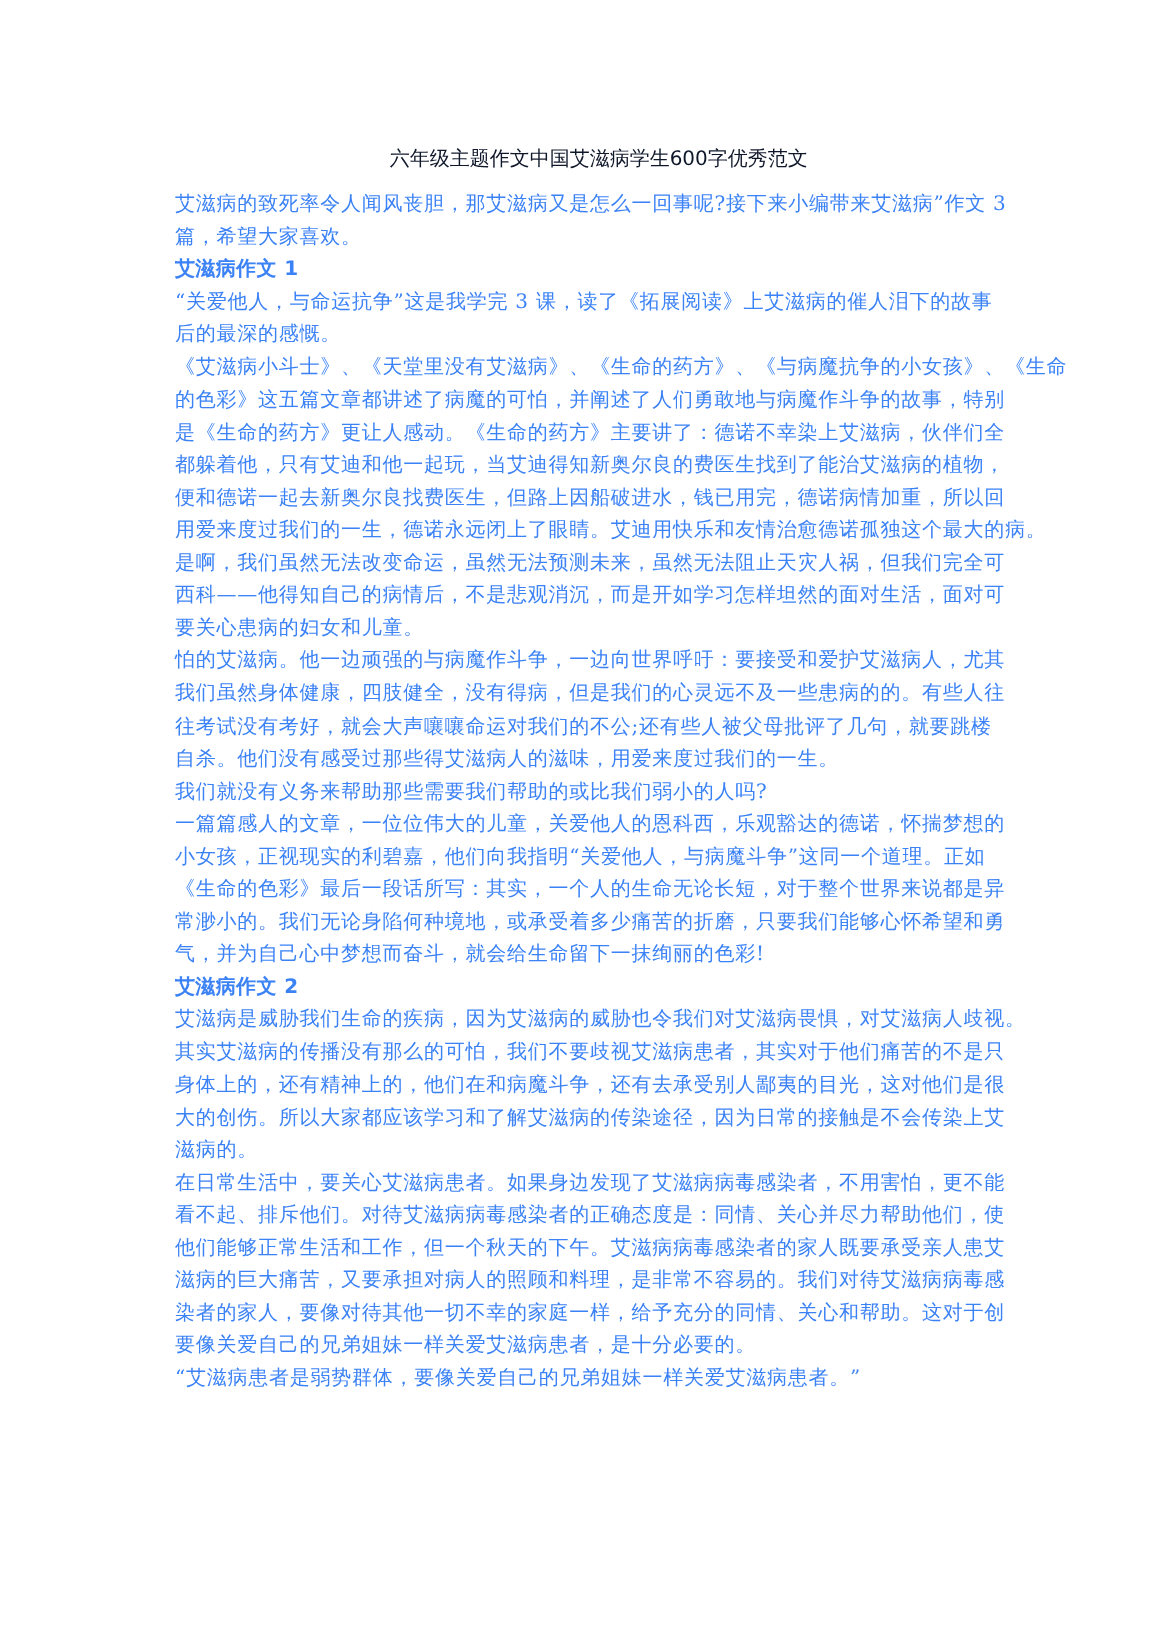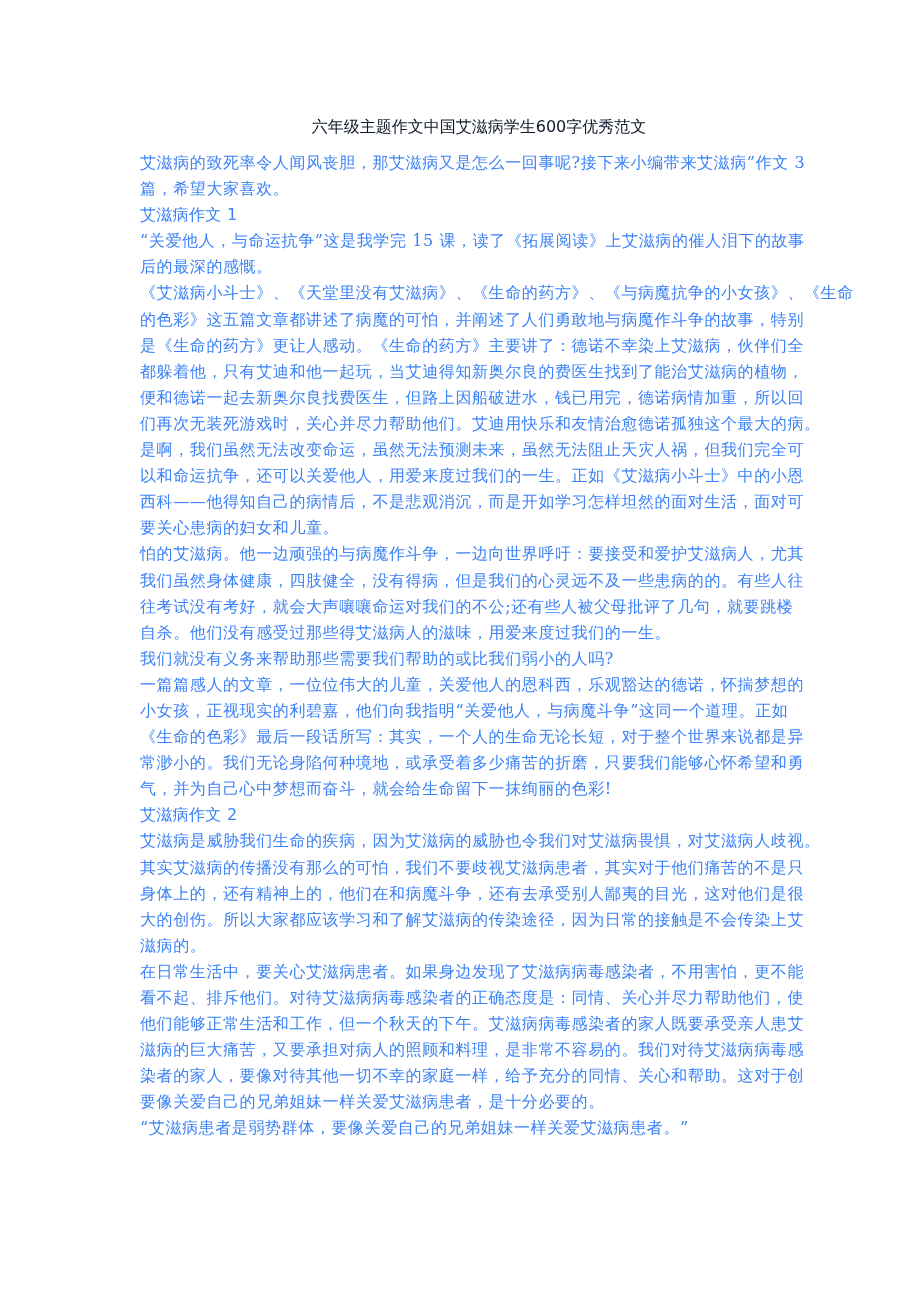--- a/index.html
+++ b/index.html
@@ -15,41 +15,40 @@
       font-size: 16px; line-height: 26px; color: #0f172a;
       white-space: nowrap;
       margin-left: 19px;
     }
     .body {
       position: absolute; left: 140px; top: 150px; width: 660px;
       font-family: "DejaVu Serif", "Liberation Serif", serif;
       font-size: 16px; line-height: 26.1px; color: #3b82f6;
     }
     .line { display: block; white-space: nowrap; height: 26.1px; letter-spacing: 0.6px; }
-    .heading { font-family: "DejaVu Sans", "Liberation Sans", sans-serif; letter-spacing: 0.3px; }
+    .heading { font-family: "DejaVu Sans", "Liberation Sans", sans-serif; letter-spacing: 0.3px; font-weight: bold; }
   </style>
 </head>
 <body>
 
 <div class="page">
   <div class="title">六年级主题作文中国艾滋病学生600字优秀范文</div>
   <div class="body">
     <span class="line">艾滋病的致死率令人闻风丧胆，那艾滋病又是怎么一回事呢?接下来小编带来艾滋病”作文 3</span>
     <span class="line">篇，希望大家喜欢。</span>
     <span class="line heading">艾滋病作文 1</span>
-    <span class="line">“关爱他人，与命运抗争”这是我学完 15 课，读了《拓展阅读》上艾滋病的催人泪下的故事</span>
+    <span class="line">“关爱他人，与命运抗争”这是我学完 3 课，读了《拓展阅读》上艾滋病的催人泪下的故事</span>
     <span class="line">后的最深的感慨。</span>
     <span class="line">《艾滋病小斗士》、《天堂里没有艾滋病》、《生命的药方》、《与病魔抗争的小女孩》、《生命</span>
     <span class="line">的色彩》这五篇文章都讲述了病魔的可怕，并阐述了人们勇敢地与病魔作斗争的故事，特别</span>
     <span class="line">是《生命的药方》更让人感动。《生命的药方》主要讲了：德诺不幸染上艾滋病，伙伴们全</span>
     <span class="line">都躲着他，只有艾迪和他一起玩，当艾迪得知新奥尔良的费医生找到了能治艾滋病的植物，</span>
     <span class="line">便和德诺一起去新奥尔良找费医生，但路上因船破进水，钱已用完，德诺病情加重，所以回</span>
-    <span class="line">们再次无装死游戏时，关心并尽力帮助他们。艾迪用快乐和友情治愈德诺孤独这个最大的病。</span>
+    <span class="line">用爱来度过我们的一生，德诺永远闭上了眼睛。艾迪用快乐和友情治愈德诺孤独这个最大的病。</span>
     <span class="line">是啊，我们虽然无法改变命运，虽然无法预测未来，虽然无法阻止天灾人祸，但我们完全可</span>
-    <span class="line">以和命运抗争，还可以关爱他人，用爱来度过我们的一生。正如《艾滋病小斗士》中的小恩</span>
     <span class="line">西科——他得知自己的病情后，不是悲观消沉，而是开如学习怎样坦然的面对生活，面对可</span>
     <span class="line">要关心患病的妇女和儿童。</span>
     <span class="line">怕的艾滋病。他一边顽强的与病魔作斗争，一边向世界呼吁：要接受和爱护艾滋病人，尤其</span>
     <span class="line">我们虽然身体健康，四肢健全，没有得病，但是我们的心灵远不及一些患病的的。有些人往</span>
     <span class="line">往考试没有考好，就会大声嚷嚷命运对我们的不公;还有些人被父母批评了几句，就要跳楼</span>
     <span class="line">自杀。他们没有感受过那些得艾滋病人的滋味，用爱来度过我们的一生。</span>
     <span class="line">我们就没有义务来帮助那些需要我们帮助的或比我们弱小的人吗?</span>
     <span class="line">一篇篇感人的文章，一位位伟大的儿童，关爱他人的恩科西，乐观豁达的德诺，怀揣梦想的</span>
     <span class="line">小女孩，正视现实的利碧嘉，他们向我指明“关爱他人，与病魔斗争”这同一个道理。正如</span>
     <span class="line">《生命的色彩》最后一段话所写：其实，一个人的生命无论长短，对于整个世界来说都是异</span>

